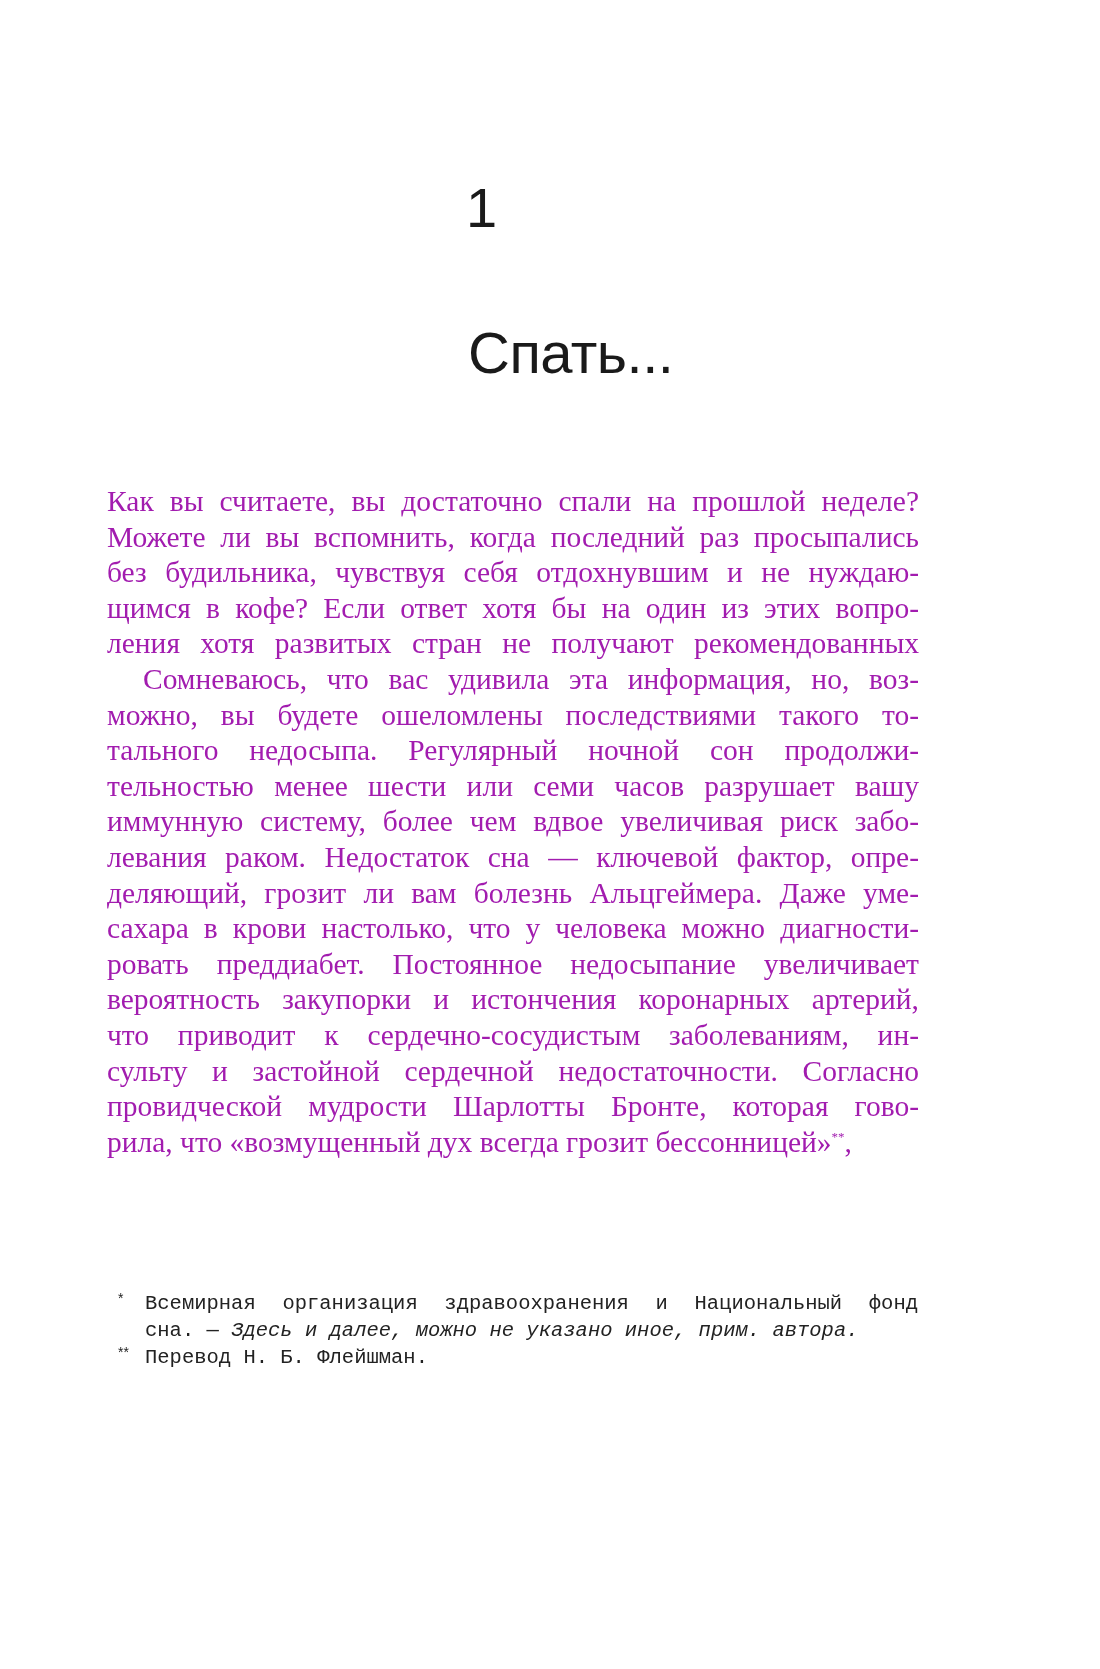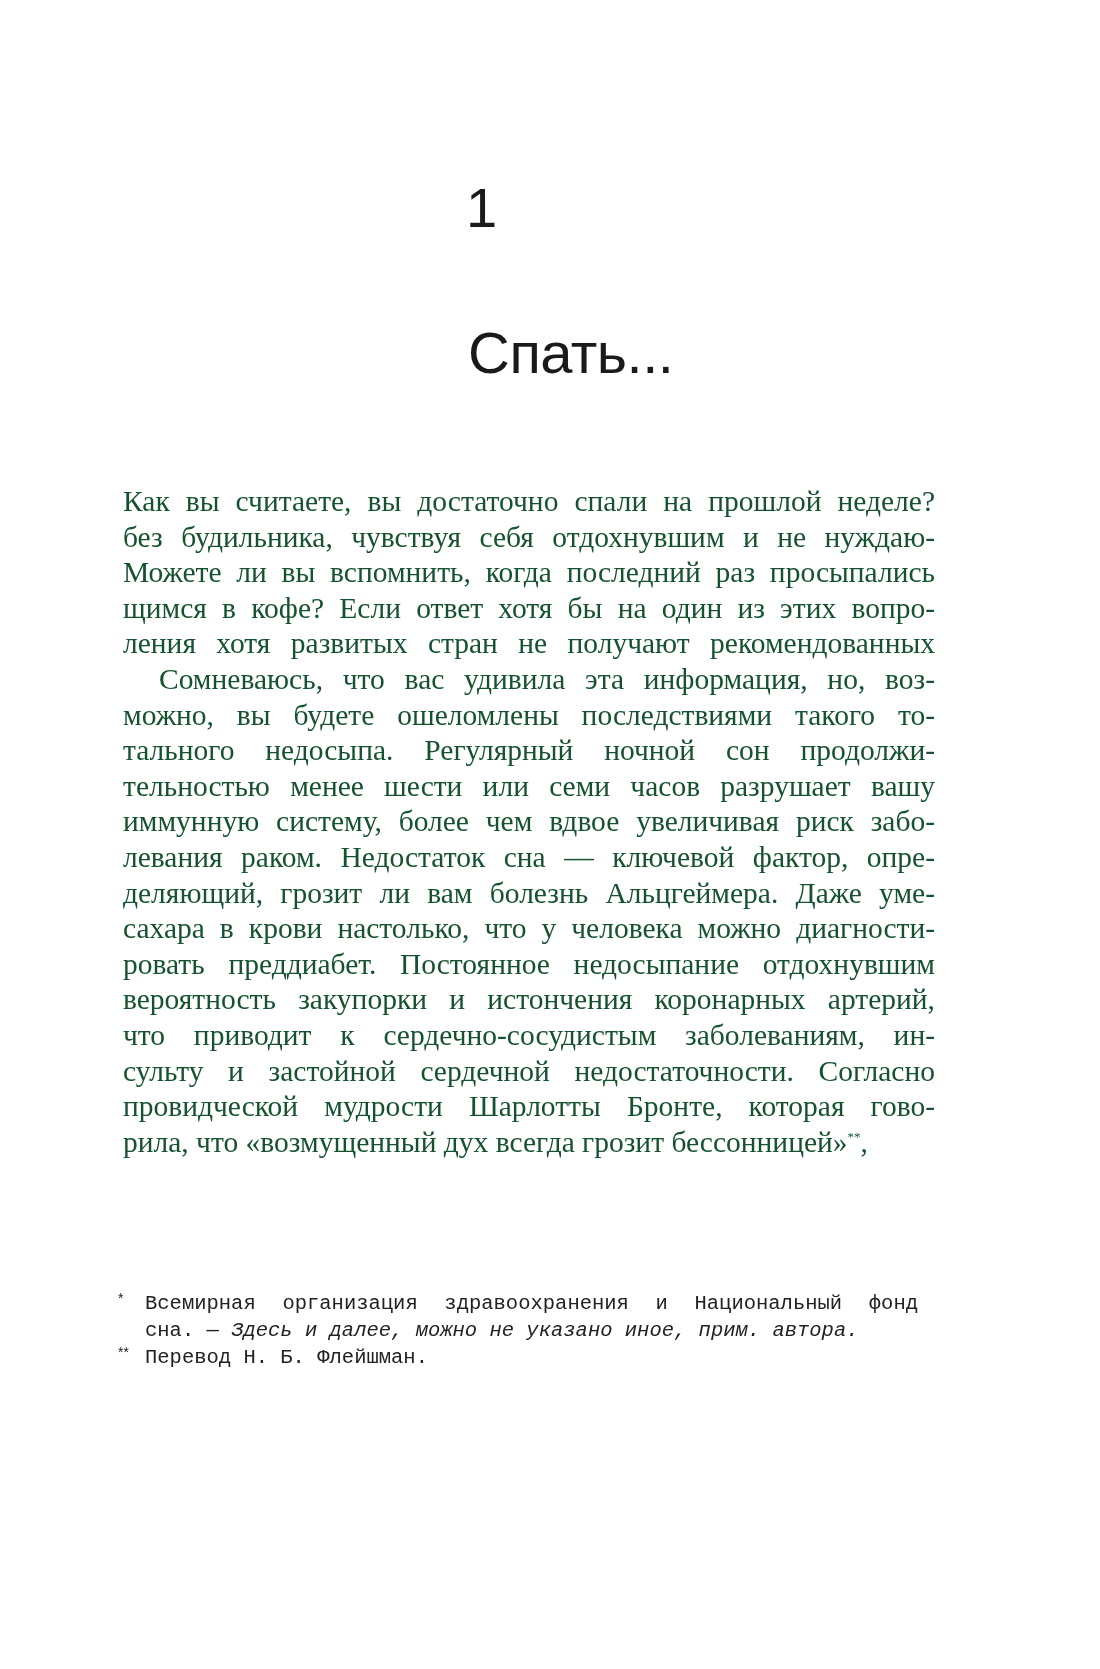--- a/index.html
+++ b/index.html
@@ -8,21 +8,21 @@
     position: absolute; left: 466px; top: 180px;
     font-family: "Liberation Sans", sans-serif; font-size: 56px; font-weight: 400; line-height: 1; color: #1a1a1a;
   }
   .chapter-title {
     position: absolute; left: 468px; top: 324px;
     font-family: "Liberation Sans", sans-serif; font-size: 58px; font-weight: 400; line-height: 1; color: #1a1a1a;
     letter-spacing: -0.5px;
   }
   .body-text {
     position: absolute; left: 107px; top: 484px; width: 812px;
-    font-family: "Liberation Serif", serif; font-size: 29.5px; line-height: 35.6px; color: #14532d; margin-left: 16px;
+    font-family: "Liberation Serif", serif; font-size: 29.5px; line-height: 35.6px; color: #a21caf;
   }
   .body-text p { margin: 0; text-align: justify; text-align-last: left; hyphens: manual; }
   .body-text .line { display: block; text-align: justify; text-align-last: justify; white-space: nowrap; }
   .body-text .line.last { text-align-last: left; }
   sup.fn { font-size: 13px; vertical-align: super; line-height: 0; }
   .footnotes {
     position: absolute; left: 118px; top: 1290px; width: 800px;
     font-family: "Liberation Sans", sans-serif; font-size: 20.5px; line-height: 27px; color: #222;
   }
   .footnote { position: relative; padding-left: 27px; }
@@ -34,35 +34,35 @@
 </head>
 <body>
 
 <div>
   <div class="chapter-number">1</div>
   <div class="chapter-title">Спать...</div>
 
   <div class="body-text">
     <p>
       <span class="line">Как вы считаете, вы достаточно спали на прошлой неделе?</span>
+      <span class="line">Можете ли вы вспомнить, когда последний раз просыпались</span>
       <span class="line">без будильника, чувствуя себя отдохнувшим и не нуждаю-</span>
-      <span class="line">Можете ли вы вспомнить, когда последний раз просыпались</span>
       <span class="line">щимся в кофе? Если ответ хотя бы на один из этих вопро-</span>
       <span class="line">ления хотя развитых стран не получают рекомендованных</span>
     </p>
     <p>
       <span class="line" style="padding-left:36px">Сомневаюсь, что вас удивила эта информация, но, воз-</span>
       <span class="line">можно, вы будете ошеломлены последствиями такого то-</span>
       <span class="line">тального недосыпа. Регулярный ночной сон продолжи-</span>
       <span class="line">тельностью менее шести или семи часов разрушает вашу</span>
       <span class="line">иммунную систему, более чем вдвое увеличивая риск забо-</span>
       <span class="line">левания раком. Недостаток сна — ключевой фактор, опре-</span>
       <span class="line">деляющий, грозит ли вам болезнь Альцгеймера. Даже уме-</span>
       <span class="line">сахара в крови настолько, что у человека можно диагности-</span>
-      <span class="line">ровать преддиабет. Постоянное недосыпание отдохнувшим</span>
+      <span class="line">ровать преддиабет. Постоянное недосыпание увеличивает</span>
       <span class="line">вероятность закупорки и истончения коронарных артерий,</span>
       <span class="line">что приводит к сердечно-сосудистым заболеваниям, ин-</span>
       <span class="line">сульту и застойной сердечной недостаточности. Согласно</span>
       <span class="line">провидческой мудрости Шарлотты Бронте, которая гово-</span>
       <span class="line last"><span>рила, что «возмущенный дух всегда грозит бессонницей»</span><sup class="fn">**</sup><span>,</span></span>
     </p>
   </div>
 
   <div class="footnotes">
     <div class="footnote">

